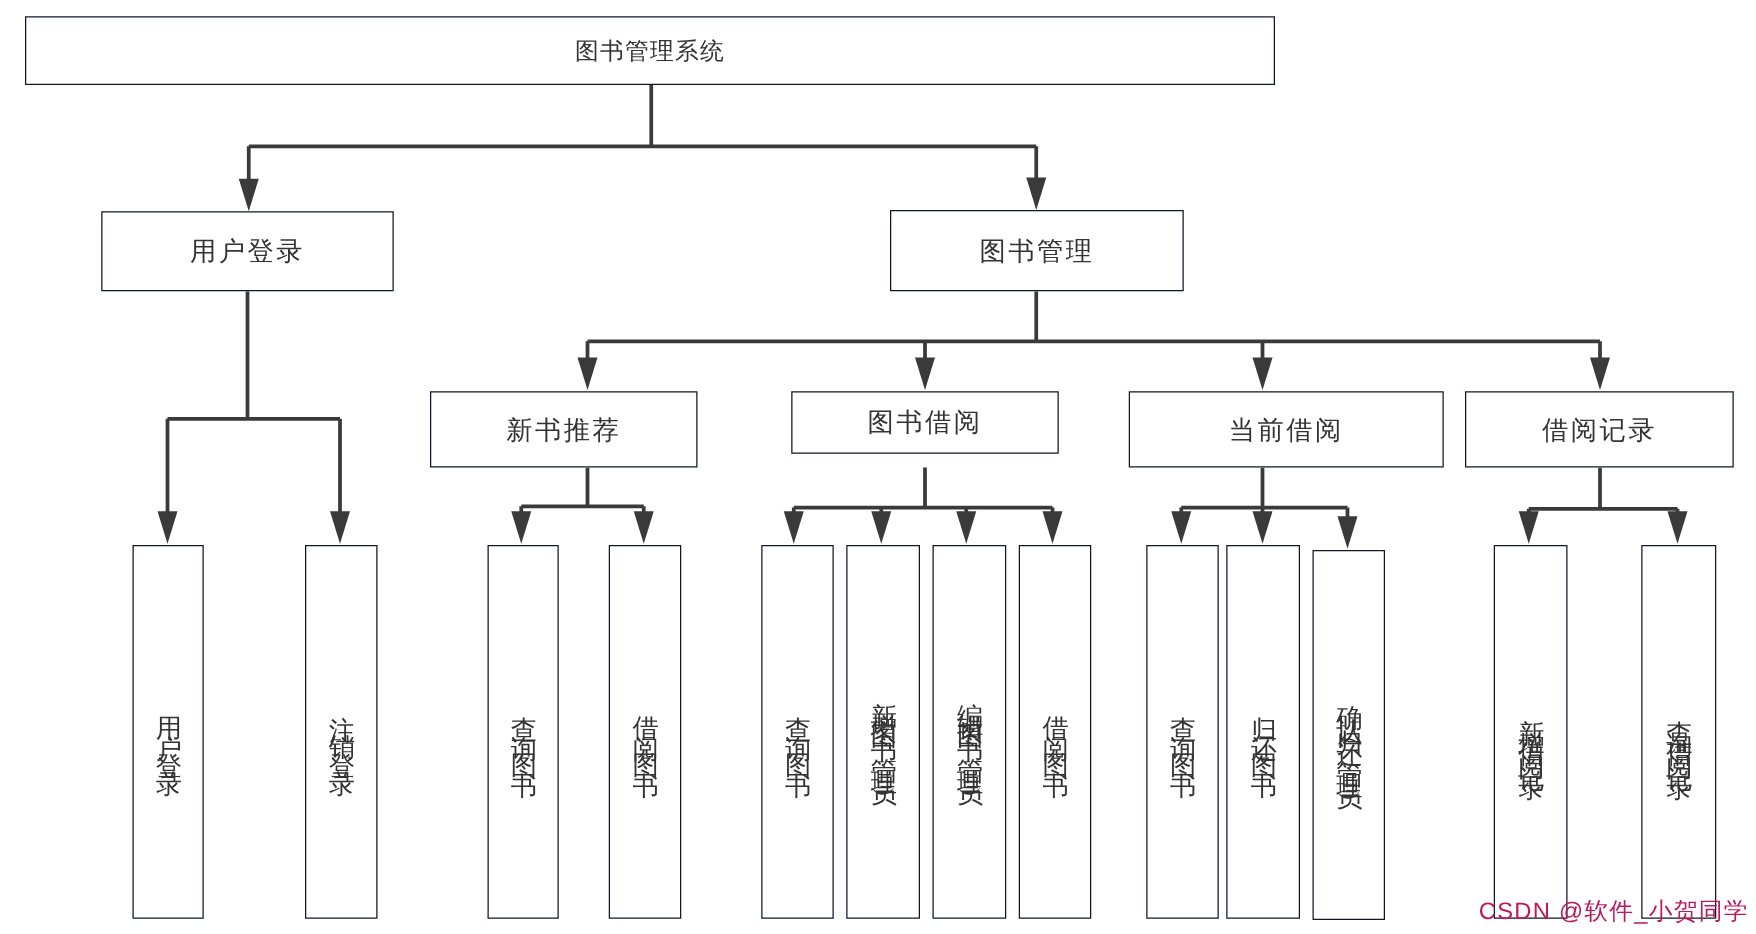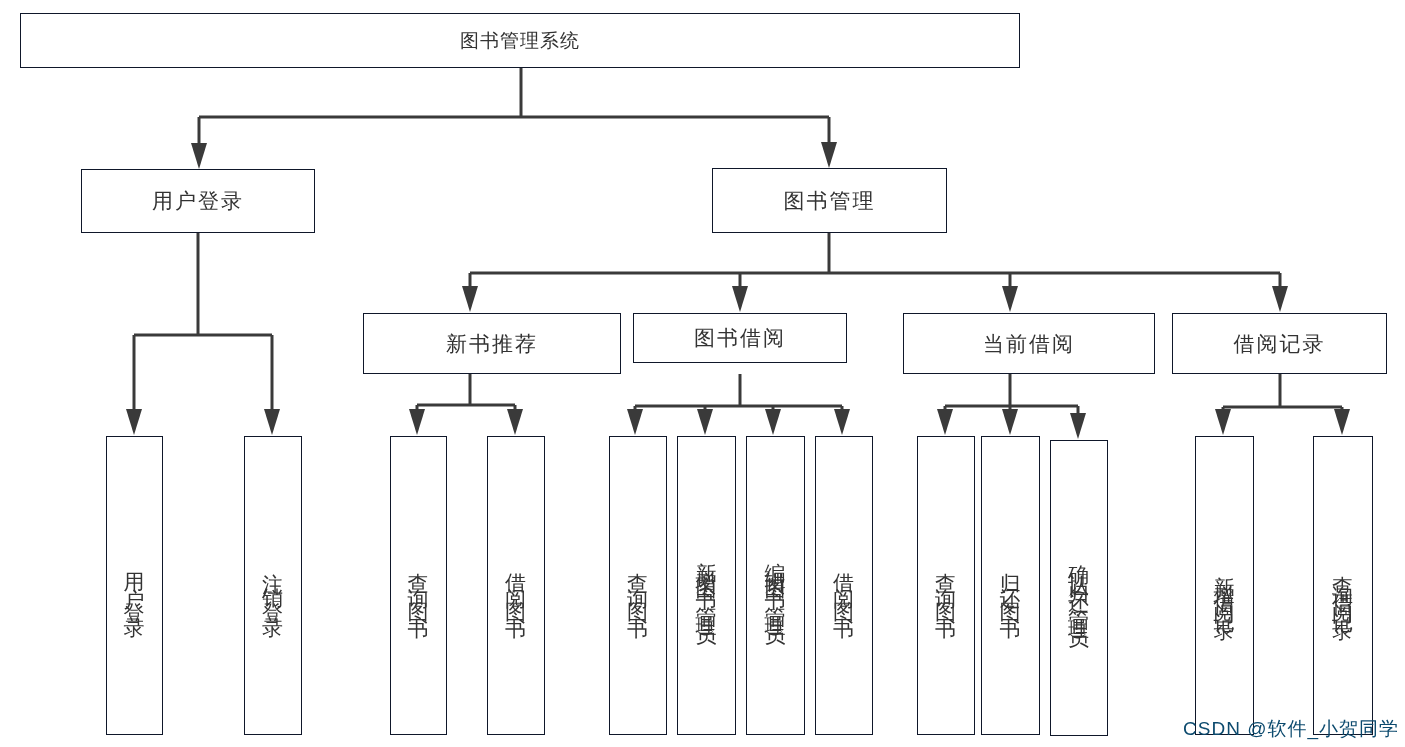--- a/index.html
+++ b/index.html
@@ -29,21 +29,21 @@
     font-size:21px;
     letter-spacing:15px;
     line-height:1;
     white-space:nowrap;
   }
   .node.v.long span{letter-spacing:9px;}
   .watermark{
     position:absolute;
     right:6px;bottom:5px;
     font-size:19px;
-    color:#0c4a6e;
+    color:#be185d;
     letter-spacing:1px;
     white-space:nowrap;
   }
 </style>
 </head>
 <body>
 
 <div class="stage">
 
   <svg class="wires" viewBox="0 0 1405 747" xmlns="http://www.w3.org/2000/svg">
@@ -126,21 +126,21 @@
     <span>图书管理系统</span>
   </div>
 
   <div class="node h" style="left:81px;top:169px;width:234px;height:64px">
     <span>用户登录</span>
   </div>
   <div class="node h" style="left:712px;top:168px;width:235px;height:65px">
     <span>图书管理</span>
   </div>
 
-  <div class="node h" style="left:363px;top:313px;width:258px;height:61px">
+  <div class="node h" style="left:344px;top:313px;width:214px;height:61px">
     <span>新书推荐</span>
   </div>
   <div class="node h" style="left:633px;top:313px;width:214px;height:50px">
     <span>图书借阅</span>
   </div>
   <div class="node h" style="left:903px;top:313px;width:252px;height:61px">
     <span>当前借阅</span>
   </div>
   <div class="node h" style="left:1172px;top:313px;width:215px;height:61px">
     <span>借阅记录</span>

